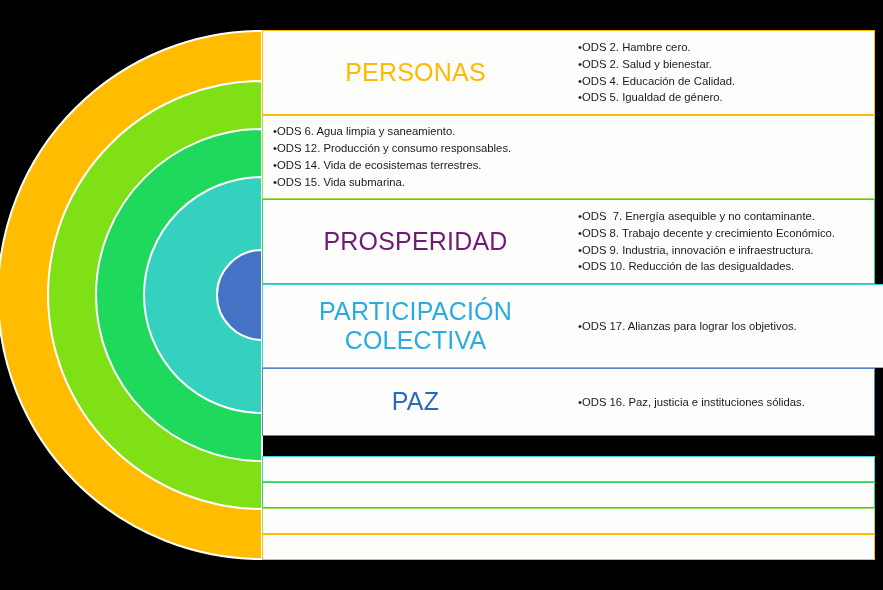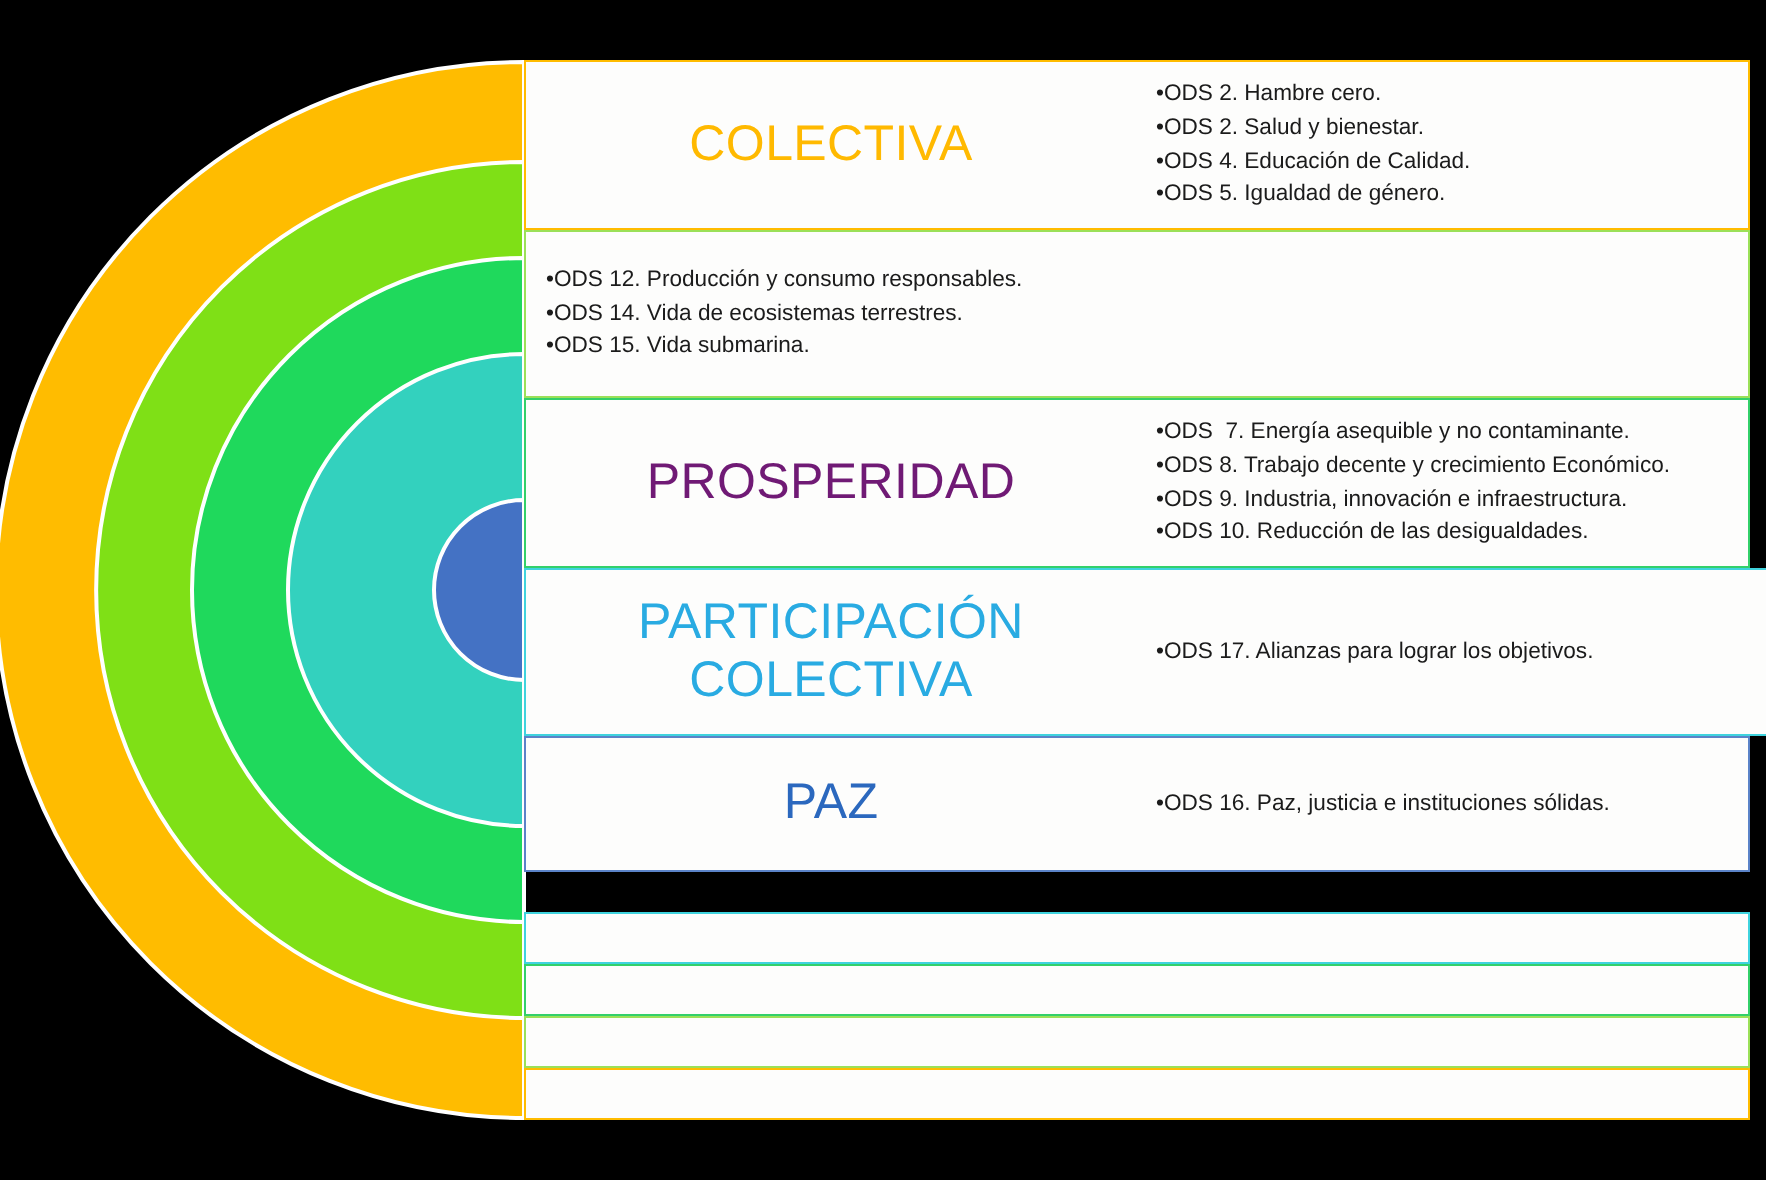--- a/index.html
+++ b/index.html
@@ -92,30 +92,31 @@
   <svg id="arcs" viewBox="0 0 883 590" width="883" height="590" aria-hidden="true">
       <path d="M 262 31 A 264 264 0 0 0 262 559 Z" fill="#FFBC00" stroke="#FFFFFF" stroke-width="2"></path>
       <path d="M 262 81 A 214 214 0 0 0 262 509 Z" fill="#7FE016" stroke="#FFFFFF" stroke-width="2"></path>
       <path d="M 262 129 A 166 166 0 0 0 262 461 Z" fill="#1FD95C" stroke="#FFFFFF" stroke-width="2"></path>
       <path d="M 262 177 A 118 118 0 0 0 262 413 Z" fill="#33D1BE" stroke="#FFFFFF" stroke-width="2"></path>
       <path d="M 262 250 A 45 45 0 0 0 262 340 Z" fill="#4472C4" stroke="#FFFFFF" stroke-width="2"></path>
     </svg>
 
   <div id="rows">
       <div class="row" style="position: absolute; left: 0px; top: 0px; width: 613px; height: 85px; border-color: rgb(255, 188, 0);">
-        <div class="row-label" style="color: rgb(255, 185, 0);">COLECTIVA</div>
+        <div class="row-label" style="color: rgb(255, 185, 0);">PERSONAS</div>
         <div class="row-bullets">
           <div class="bullet"><span class="dot">•</span><span>ODS 2. Hambre cero.</span></div>
           <div class="bullet"><span class="dot">•</span><span>ODS 2. Salud y bienestar.</span></div>
           <div class="bullet"><span class="dot">•</span><span>ODS 4. Educación de Calidad.</span></div>
           <div class="bullet"><span class="dot">•</span><span>ODS 5. Igualdad de género.</span></div>
         </div>
       </div>
       <div class="row" style="position: absolute; left: 0px; top: 85px; width: 613px; height: 84px; border-color: rgb(155, 224, 88);">
         <div class="row-bullets">
+          <div class="bullet"><span class="dot">•</span><span>ODS 6. Agua limpia y saneamiento.</span></div>
           <div class="bullet"><span class="dot">•</span><span>ODS 12. Producción y consumo responsables.</span></div>
           <div class="bullet"><span class="dot">•</span><span>ODS 14. Vida de ecosistemas terrestres.</span></div>
           <div class="bullet"><span class="dot">•</span><span>ODS 15. Vida submarina.</span></div>
         </div>
       </div>
       <div class="row" style="position: absolute; left: 0px; top: 169px; width: 613px; height: 85px; border-color: rgb(51, 208, 106);">
         <div class="row-label" style="color: #701a75;">PROSPERIDAD</div>
         <div class="row-bullets">
           <div class="bullet"><span class="dot">•</span><span>ODS  7. Energía asequible y no contaminante.</span></div>
           <div class="bullet"><span class="dot">•</span><span>ODS 8. Trabajo decente y crecimiento Económico.</span></div>

